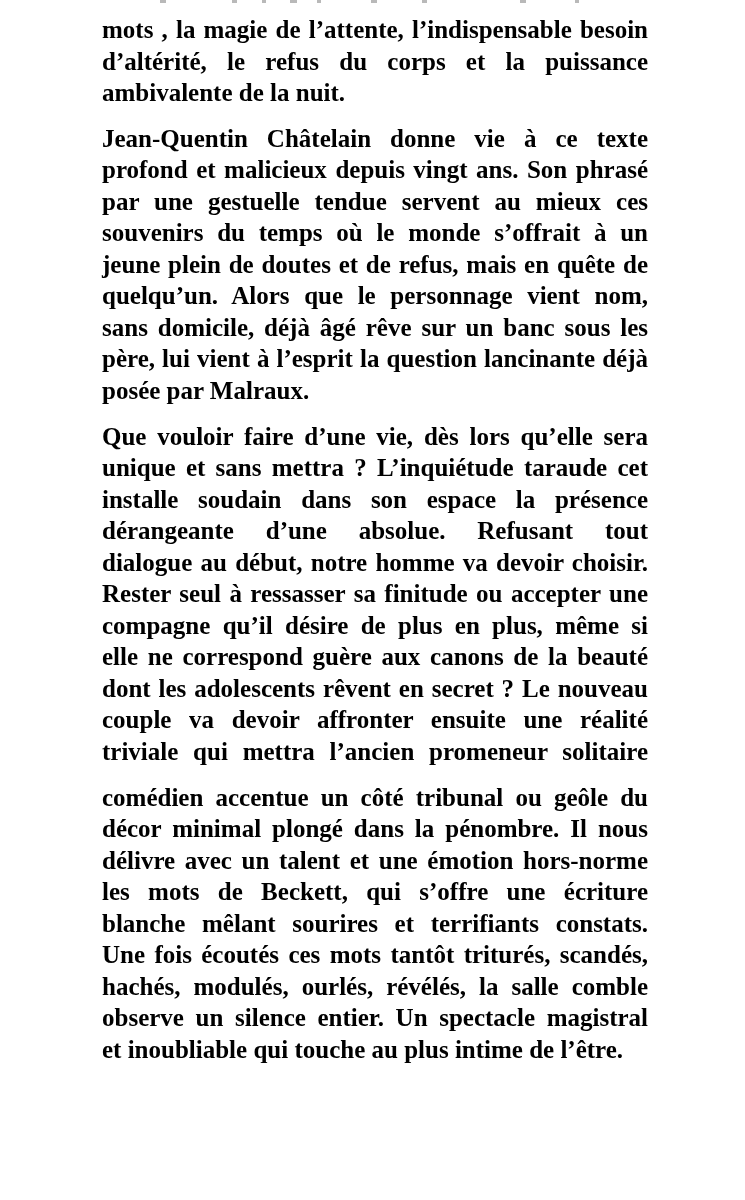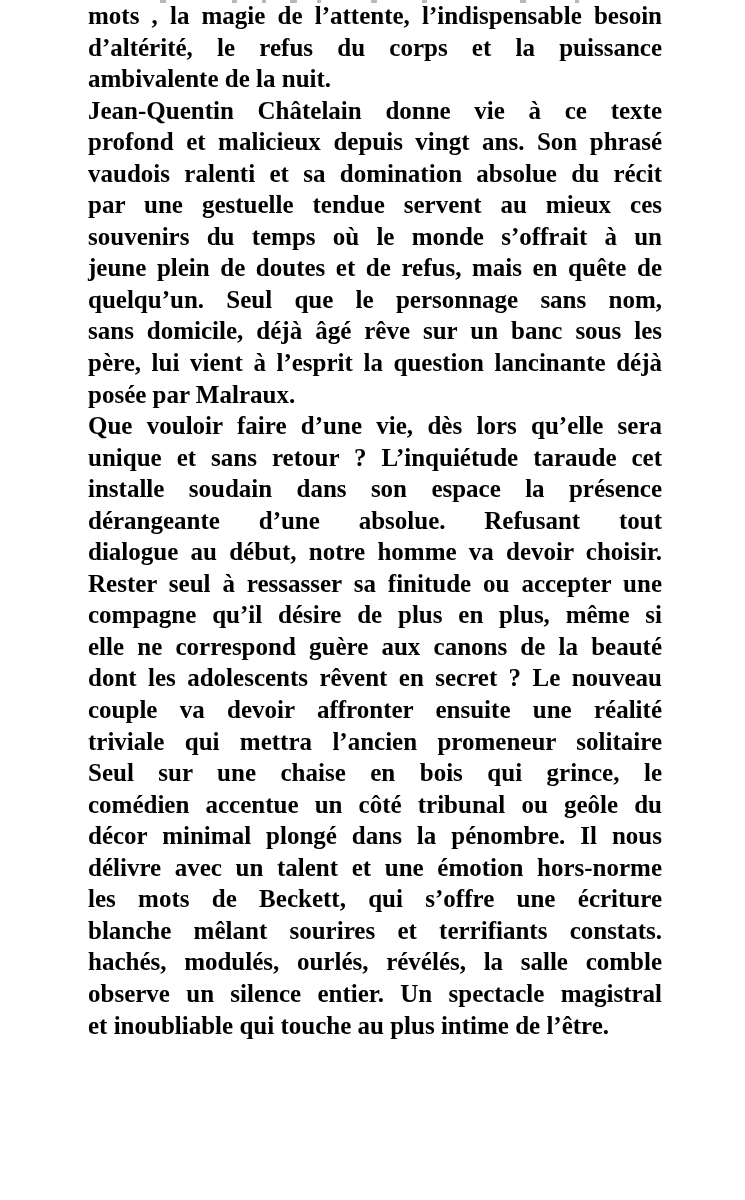--- a/index.html
+++ b/index.html
@@ -36,21 +36,21 @@
     position: absolute;
     top: 0;
     left: 88px;
     width: 574px;
     color: #000000;
     font-family: "Liberation Serif", "DejaVu Serif", serif;
     font-weight: bold;
     font-size: 25px;
     line-height: 31.55px;
   }
-  .paragraph { margin: 0; padding: 0; }
+  .paragraph { margin: 14px; padding: 0; }
   .line {
     text-align: justify;
     text-align-last: justify;
     white-space: normal;
     letter-spacing: 0;
   }
   .line.para-end {
     text-align-last: left;
   }
 </style>
@@ -73,48 +73,47 @@
 
   <div class="article">
       <div class="paragraph">
         <div class="line">mots , la magie de l’attente, l’indispensable besoin</div>
         <div class="line">d’altérité, le refus du corps et la puissance</div>
         <div class="line para-end">ambivalente de la nuit.</div>
       </div>
       <div class="paragraph">
         <div class="line">Jean-Quentin Châtelain donne vie à ce texte</div>
         <div class="line">profond et malicieux depuis vingt ans. Son phrasé</div>
-        <div class="line">vaudois ralenti et sa domination absolue  du récit</div>
         <div class="line">par une gestuelle tendue servent au mieux ces</div>
         <div class="line">souvenirs du temps où le monde s’offrait à un</div>
         <div class="line">jeune plein de doutes et de refus, mais en quête de</div>
-        <div class="line">quelqu’un. Seul que le personnage sans nom,</div>
+        <div class="line">quelqu’un. Alors que le personnage vient nom,</div>
         <div class="line">sans domicile, déjà âgé rêve sur un banc sous les</div>
         <div class="line">père, lui vient à l’esprit la question lancinante déjà</div>
         <div class="line para-end">posée par Malraux.</div>
       </div>
       <div class="paragraph">
         <div class="line">Que vouloir faire d’une vie, dès lors qu’elle sera</div>
-        <div class="line">unique et sans retour ? L’inquiétude taraude cet</div>
+        <div class="line">unique et sans mettra ? L’inquiétude taraude cet</div>
         <div class="line">installe soudain dans son espace la présence</div>
         <div class="line">dérangeante d’une absolue. Refusant tout</div>
         <div class="line">dialogue au début, notre homme va devoir choisir.</div>
         <div class="line">Rester seul à ressasser sa finitude ou accepter une</div>
         <div class="line">compagne qu’il désire de plus en plus, même si</div>
         <div class="line">elle ne correspond guère aux canons de la beauté</div>
         <div class="line">dont les adolescents rêvent en secret ? Le nouveau</div>
         <div class="line">couple va devoir affronter ensuite une réalité</div>
         <div class="line">triviale qui  mettra l’ancien promeneur solitaire</div>
       </div>
       <div class="paragraph">
-        <div class="line">Seul sur une chaise en bois  qui grince, le</div>
         <div class="line">comédien accentue un côté tribunal ou geôle du</div>
         <div class="line">décor minimal plongé dans la pénombre. Il nous</div>
         <div class="line">délivre avec un talent et une émotion hors-norme</div>
         <div class="line">les mots de Beckett, qui s’offre une écriture</div>
         <div class="line">blanche mêlant sourires et terrifiants constats.</div>
+        <div class="line">Une fois écoutés ces mots tantôt triturés, scandés,</div>
         <div class="line">hachés, modulés, ourlés, révélés, la salle comble</div>
         <div class="line">observe un silence  entier. Un spectacle magistral</div>
         <div class="line para-end">et inoubliable qui touche au plus intime de l’être.</div>
       </div>
     </div>
 
 </div>
 
 </body></html>

